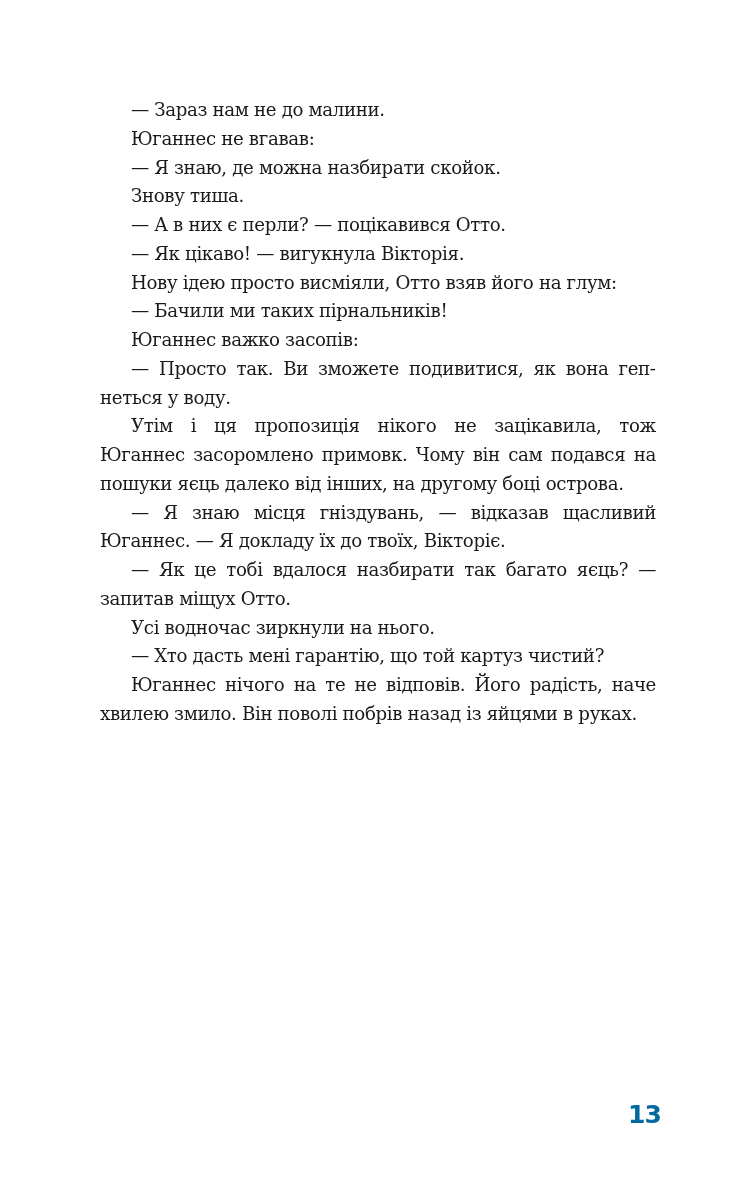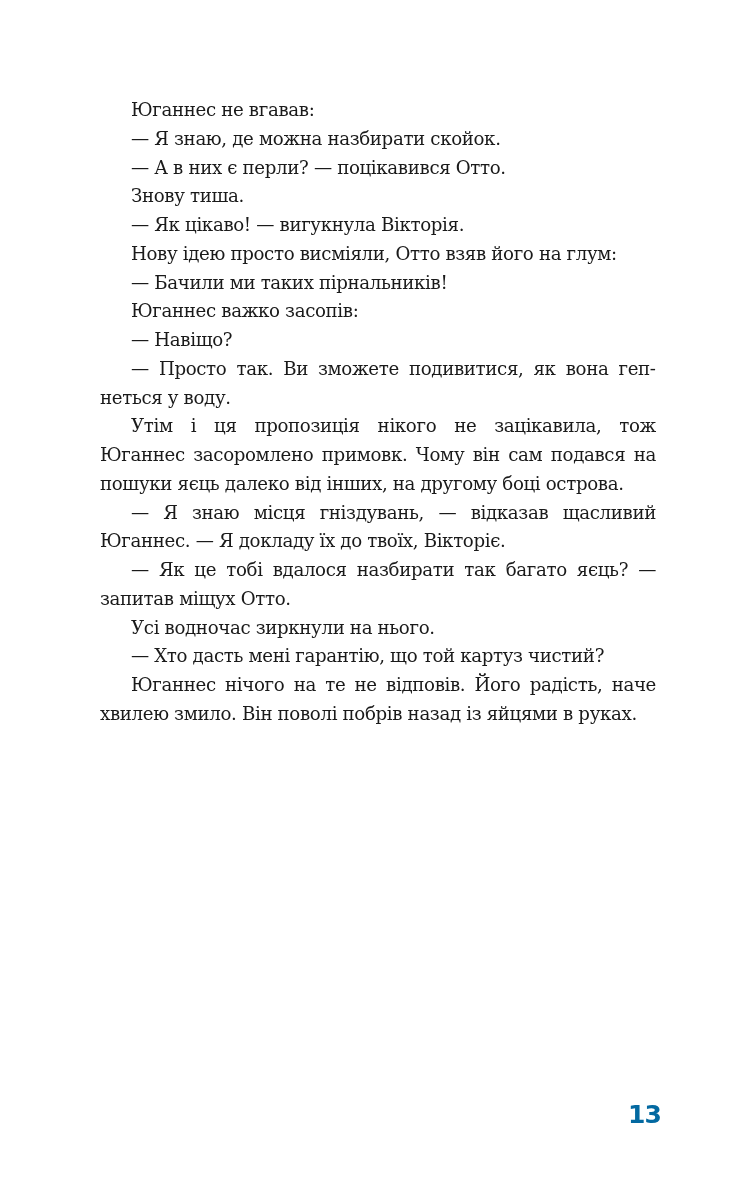--- a/index.html
+++ b/index.html
@@ -29,29 +29,29 @@
       font-weight: bold;
       font-size: 25px;
       color: #0369a1;
       letter-spacing: -1px;
     }
   </style>
 </head>
 <body>
 
 <div class="page">
+  <p class="p">— Зараз нам не до малини.</p>
   <p class="p">Юганнес не вгавав:</p>
   <p class="p">— Я знаю, де можна назбирати скойок.</p>
+  <p class="p">Знову тиша.</p>
   <p class="p">— А в них є перли? — поцікавився Отто.</p>
-  <p class="p">Знову тиша.</p>
   <p class="p">— Як цікаво! — вигукнула Вікторія.</p>
   <p class="p">Нову ідею просто висміяли, Отто взяв його на глум:</p>
   <p class="p">— Бачили ми таких пірнальників!</p>
   <p class="p">Юганнес важко засопів:</p>
-  <p class="p">— Навіщо?</p>
   <p class="p">— Просто так. Ви зможете подивитися, як вона геп­неться у воду.</p>
   <p class="p">Утім і ця пропозиція нікого не зацікавила, тож Юганнес засоромлено примовк. Чому він сам подався на пошуки яєць далеко від інших, на другому боці острова.</p>
   <p class="p">— Я знаю місця гніздувань, — відказав щасливий Юганнес. — Я докладу їх до твоїх, Вікторіє.</p>
   <p class="p">— Як це тобі вдалося назбирати так багато яєць? — запитав міщух Отто.</p>
   <p class="p">Усі водночас зиркнули на нього.</p>
   <p class="p">— Хто дасть мені гарантію, що той картуз чистий?</p>
   <p class="p">Юганнес нічого на те не відповів. Його радість, наче хвилею змило. Він поволі побрів назад із яйцями в руках.</p>
 </div>
 
 <div class="page-number">13</div>

